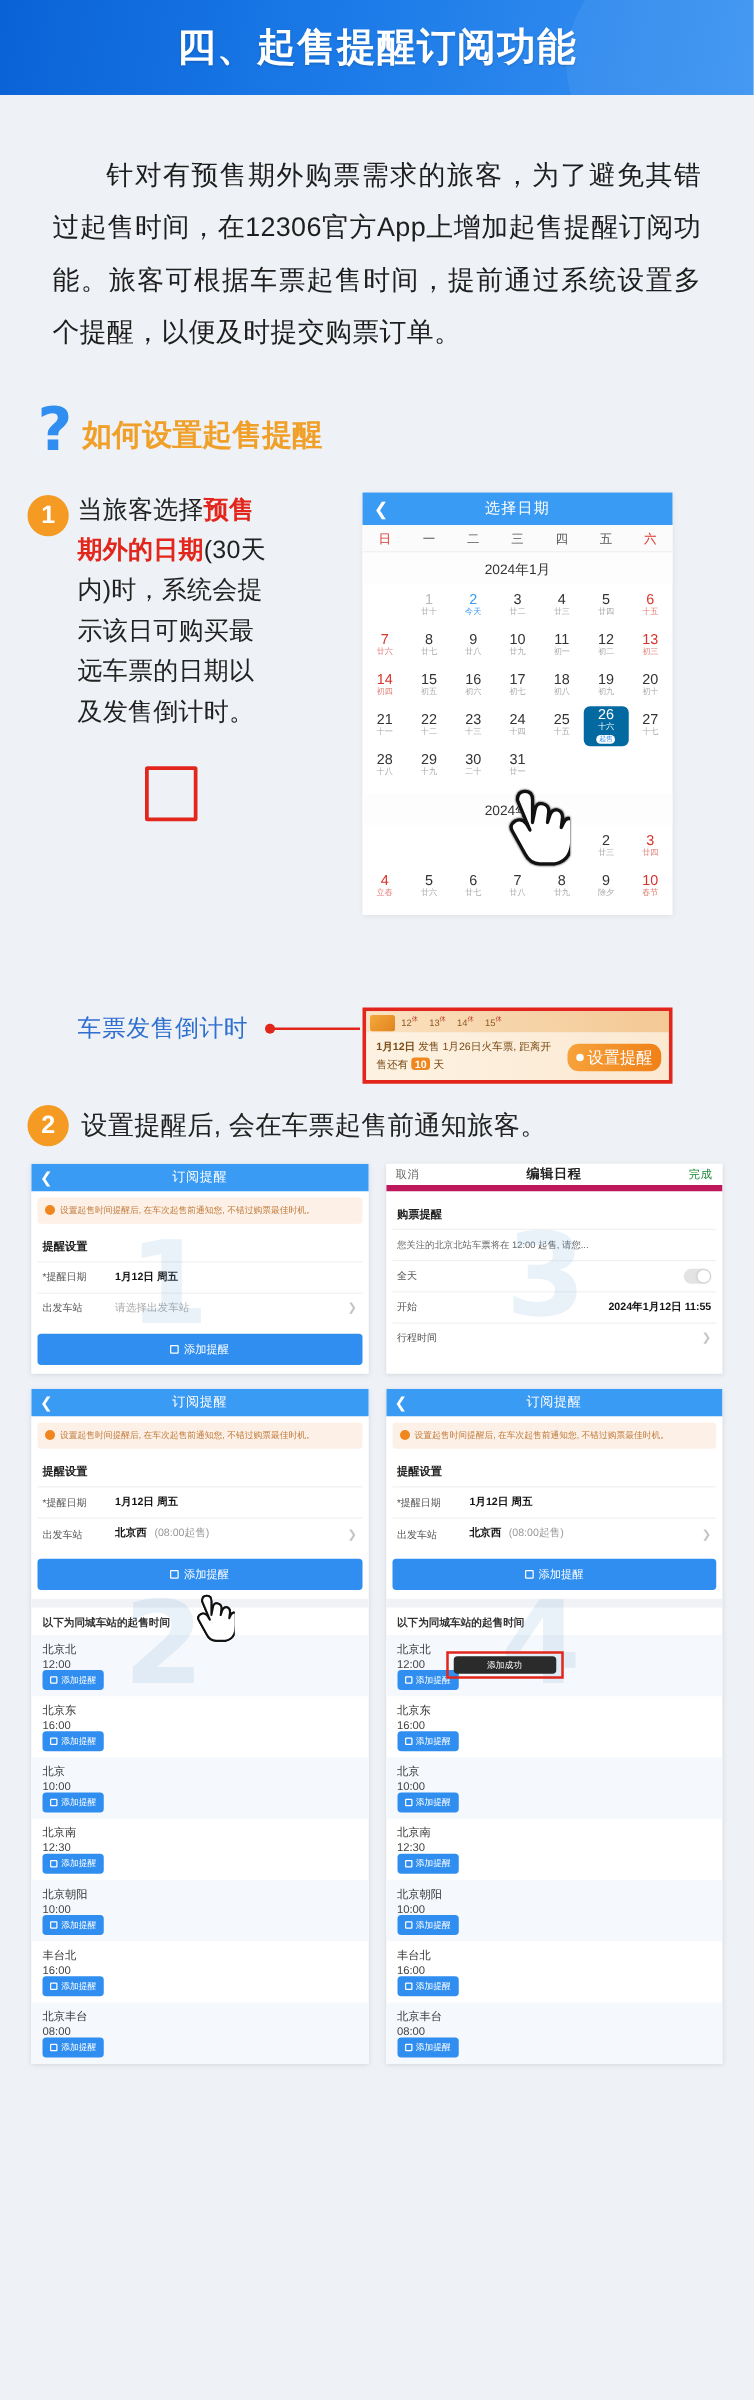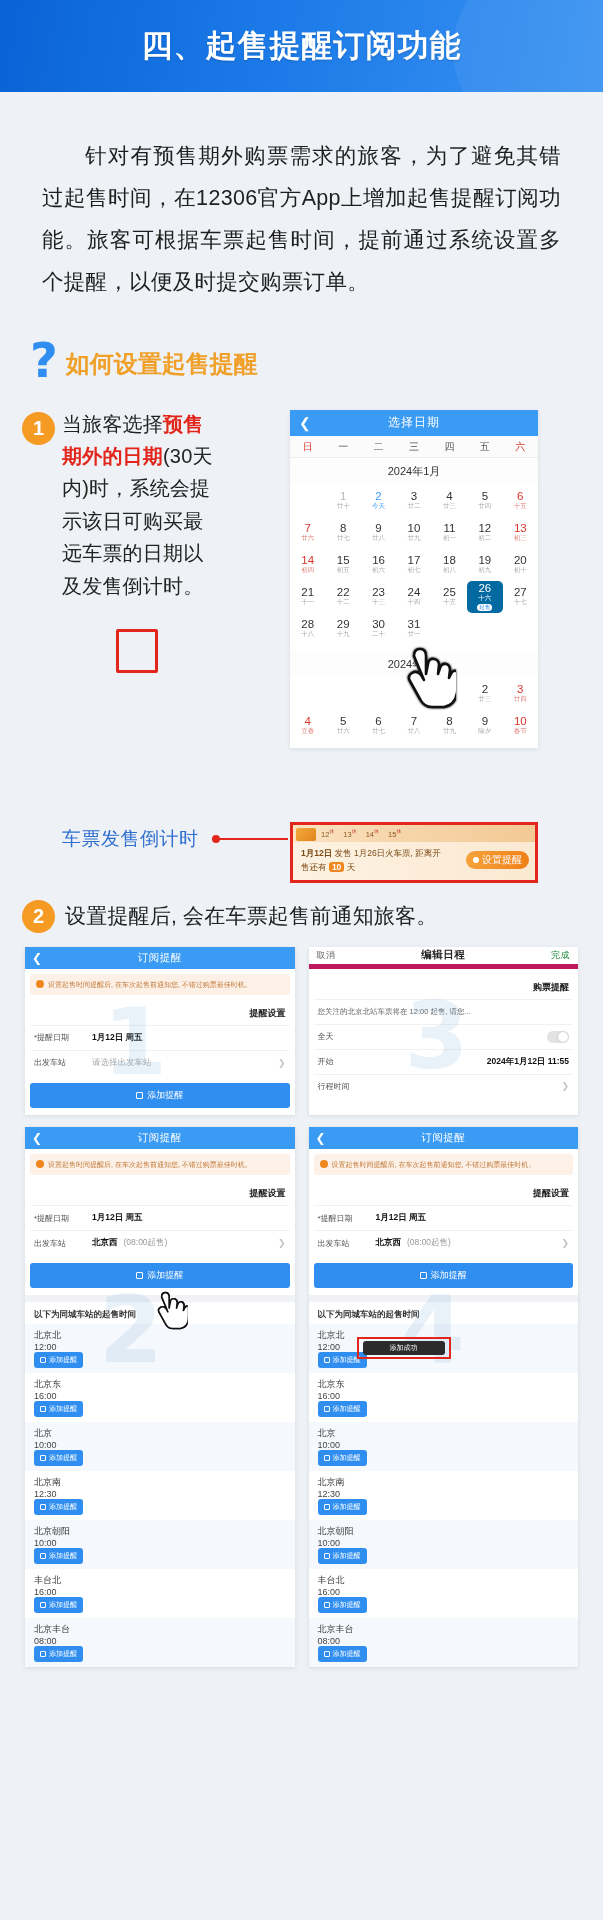--- a/index.html
+++ b/index.html
@@ -5,21 +5,21 @@
   * { box-sizing: border-box; margin: 0; padding: 0; }
   body {
     width: 603px; height: 1920px;
     background: #eef1f5;
     font-family: "Liberation Sans", "DejaVu Sans", sans-serif;
     color: #222; overflow: hidden; position: relative;
   }
 
   
   .banner {
-    height: 92px;
+    height: 76px;
     background: linear-gradient(100deg, #0a63d6 0%, #1b7ae8 45%, #3a93f2 100%);
     display: flex; align-items: center; justify-content: center;
     position: relative; overflow: hidden;
   }
   .banner::after{
     content:""; position:absolute; right:-30px; top:-40px;
     width:180px; height:180px; border-radius:50%;
     background: rgba(255,255,255,.06);
   }
   .banner-title {
@@ -140,21 +140,21 @@
     padding: 4px 6px 5px 8px; position: relative; min-height: 34px;
   }
   .cd-line { font-size: 8.5px; color: #7a4b16; line-height: 1.7; }
   .cd-num {
     background: #f0871e; color: #fff; border-radius: 3px;
     padding: 0 3px; font-weight: bold; font-size: 8.5px;
   }
   .cd-btn {
     position: absolute; right: 6px; top: 9px;
     background: linear-gradient(90deg,#f7a23b,#f08018);
-    color:#fff; font-size: 10px; border-radius: 9px;
+    color:#fff; font-size: 13px; border-radius: 9px;
     padding: 2px 7px; display:flex; align-items:center; gap:3px;
     white-space: nowrap;
     justify-content: flex-end;
   }
   .cd-btn .dot { width:6px;height:6px;border-radius:50%;background:#fff; display:inline-block;}
 
   .cd-label {
     position: absolute; left: 62px; top: 418px;
     color: #2f6fd0; font-size: 19px; font-weight: 500;
     letter-spacing: .5px;
@@ -204,21 +204,21 @@
     margin: 5px 5px 0 5px; background: #fdf0e6;
     border-radius: 3px; padding: 5px 6px;
     font-size: 7px; color: #c07a3a; line-height: 1.6;
     display:flex; gap:4px;
   }
   .s-warn .ic {
     flex:none; width:8px;height:8px;border-radius:50%;
     background:#f0871e; margin-top:1px;
   }
   .s-card { margin: 6px 5px 0 5px; background: #fff; }
-  .s-card-h { font-size: 9px; font-weight: bold; color:#222; padding: 6px 4px 5px; text-align: right; }
+  .s-card-h { font-size: 9px; font-weight: bold; color:#222; padding: 6px 4px 5px; }
   .s-row {
     display:flex; align-items:center; gap: 6px;
     padding: 6px 4px; border-top: 1px solid #f1f1f1;
     font-size: 8.5px; color: #333;
   }
   .s-row .lbl { color:#555; width: 52px; flex:none; font-size: 8px;}
   .s-row .val { font-weight: bold; color:#111; }
   .s-row .val.gray { font-weight: normal; color:#aaa; }
   .s-row .sub { color:#999; font-weight: normal; }
   .s-row .chev { margin-left:auto; color:#c4c4c4; font-size: 9px; }

